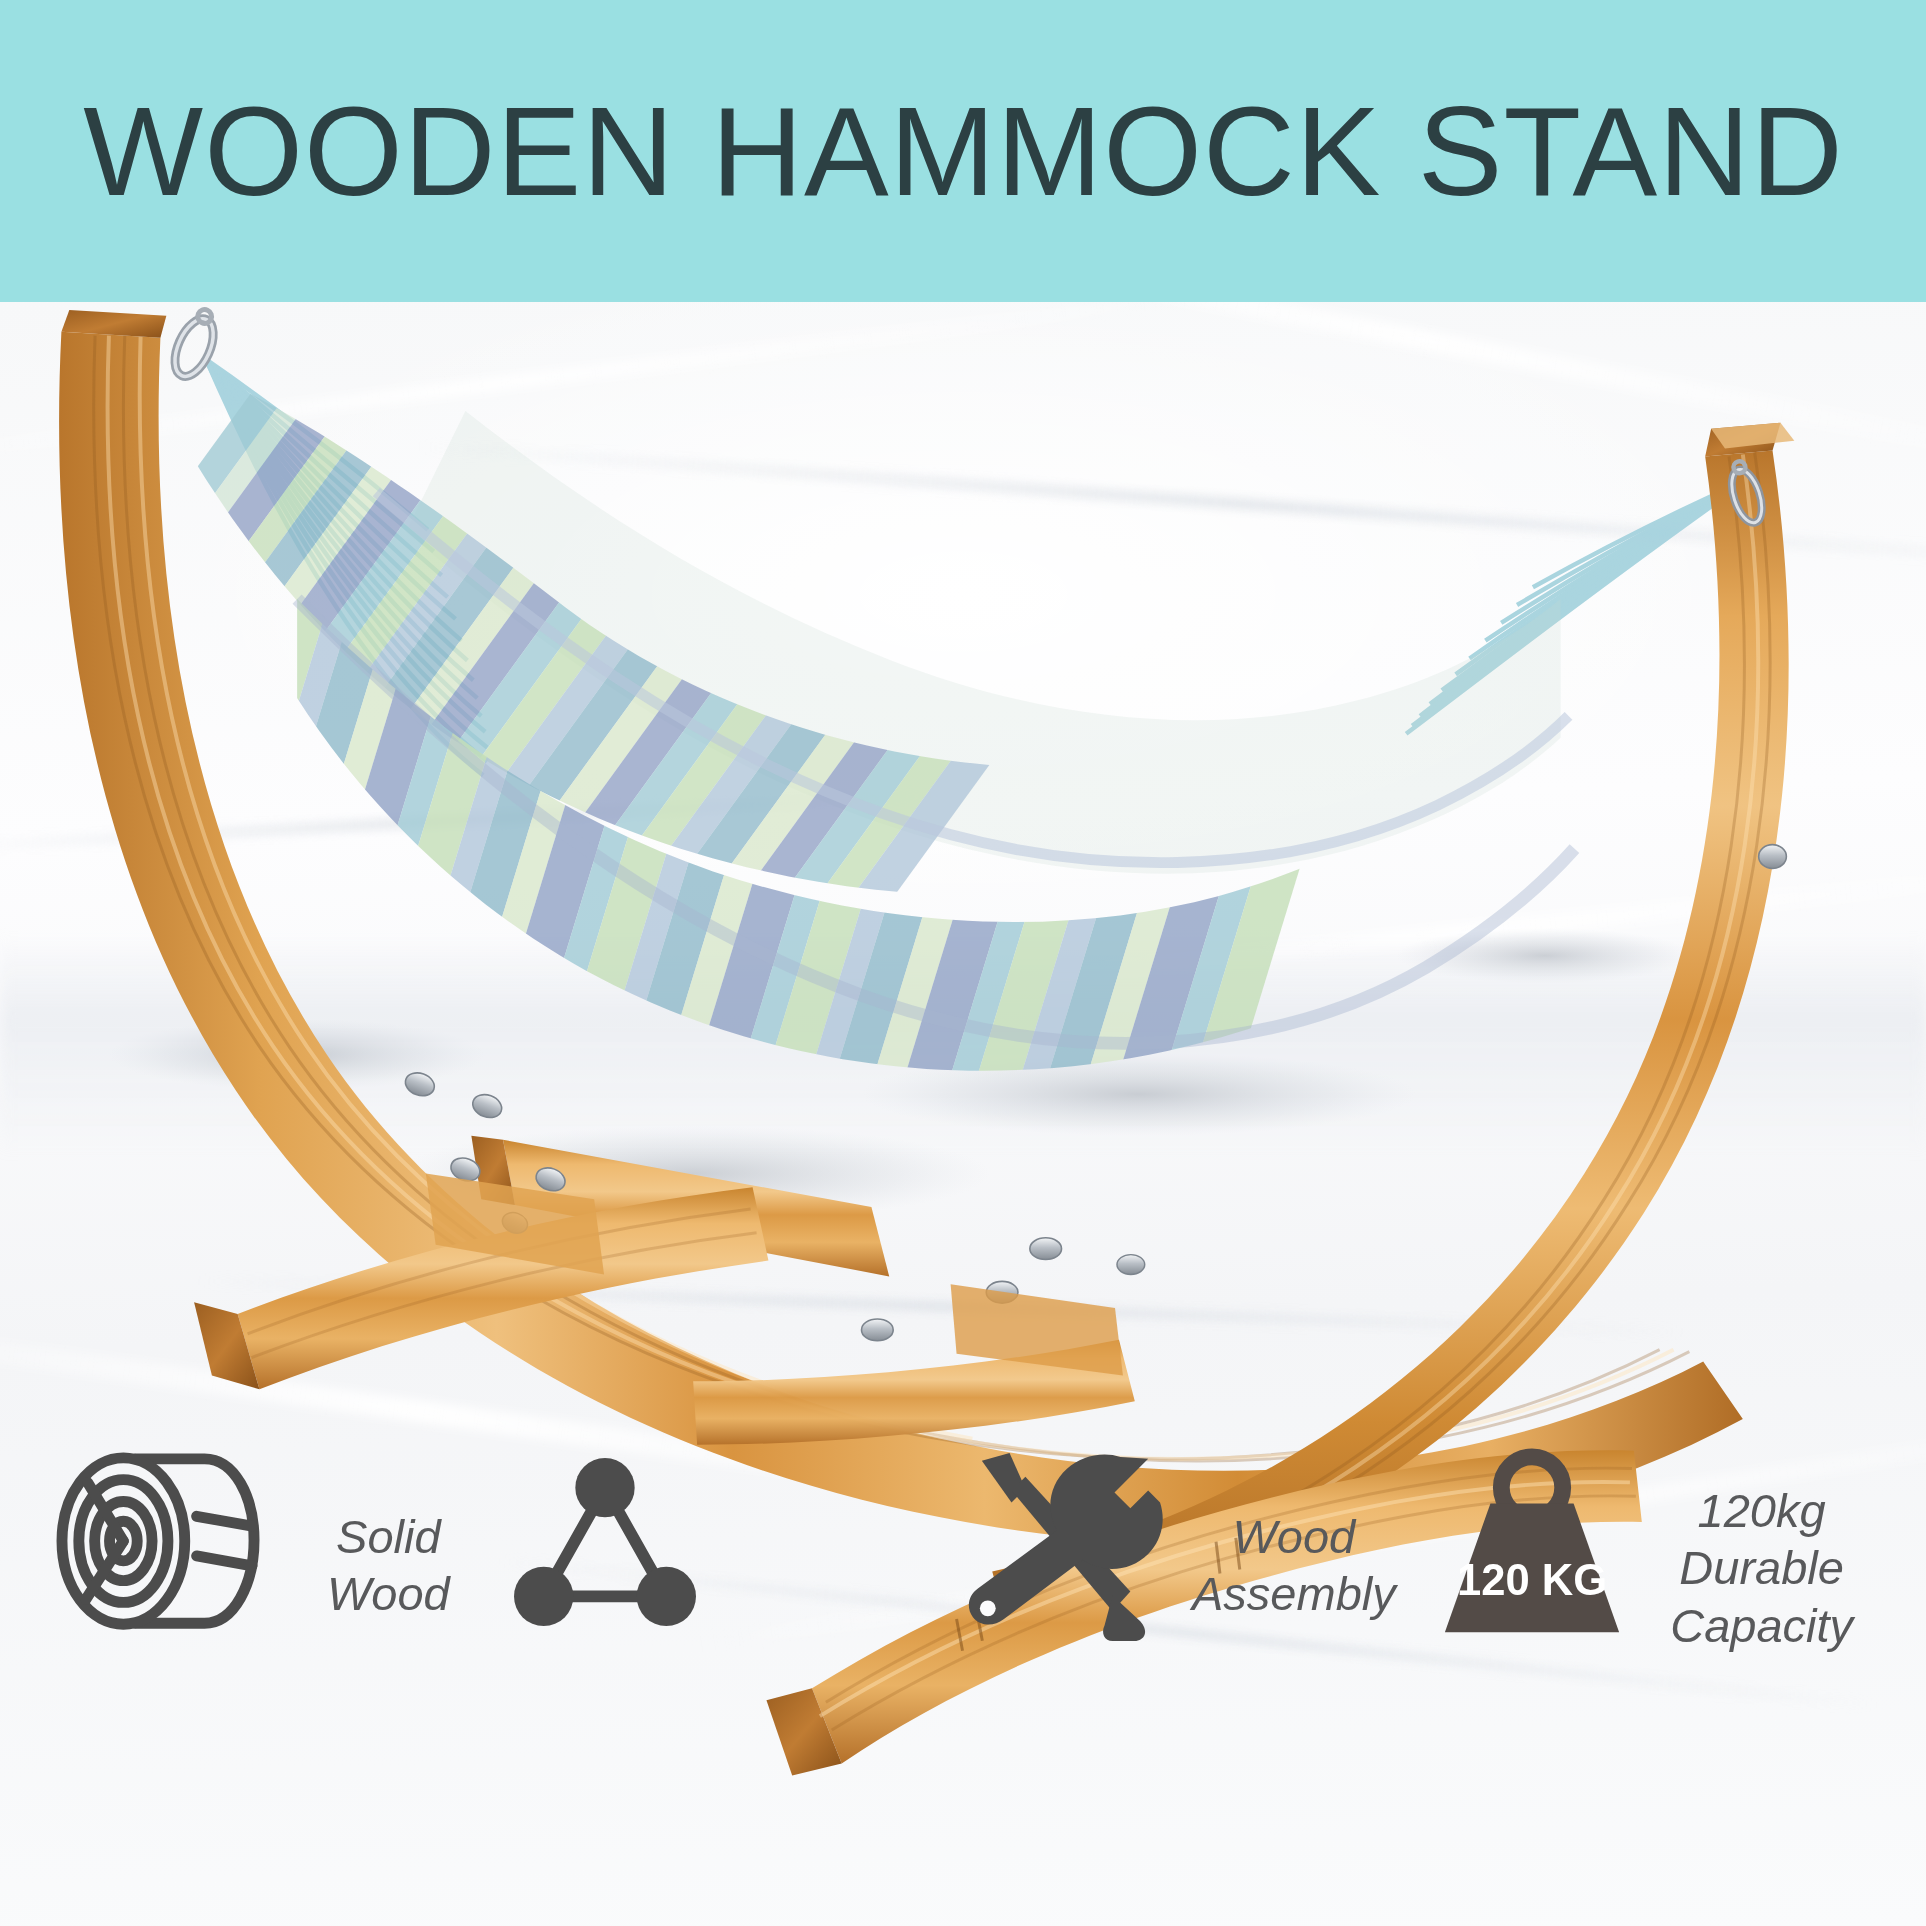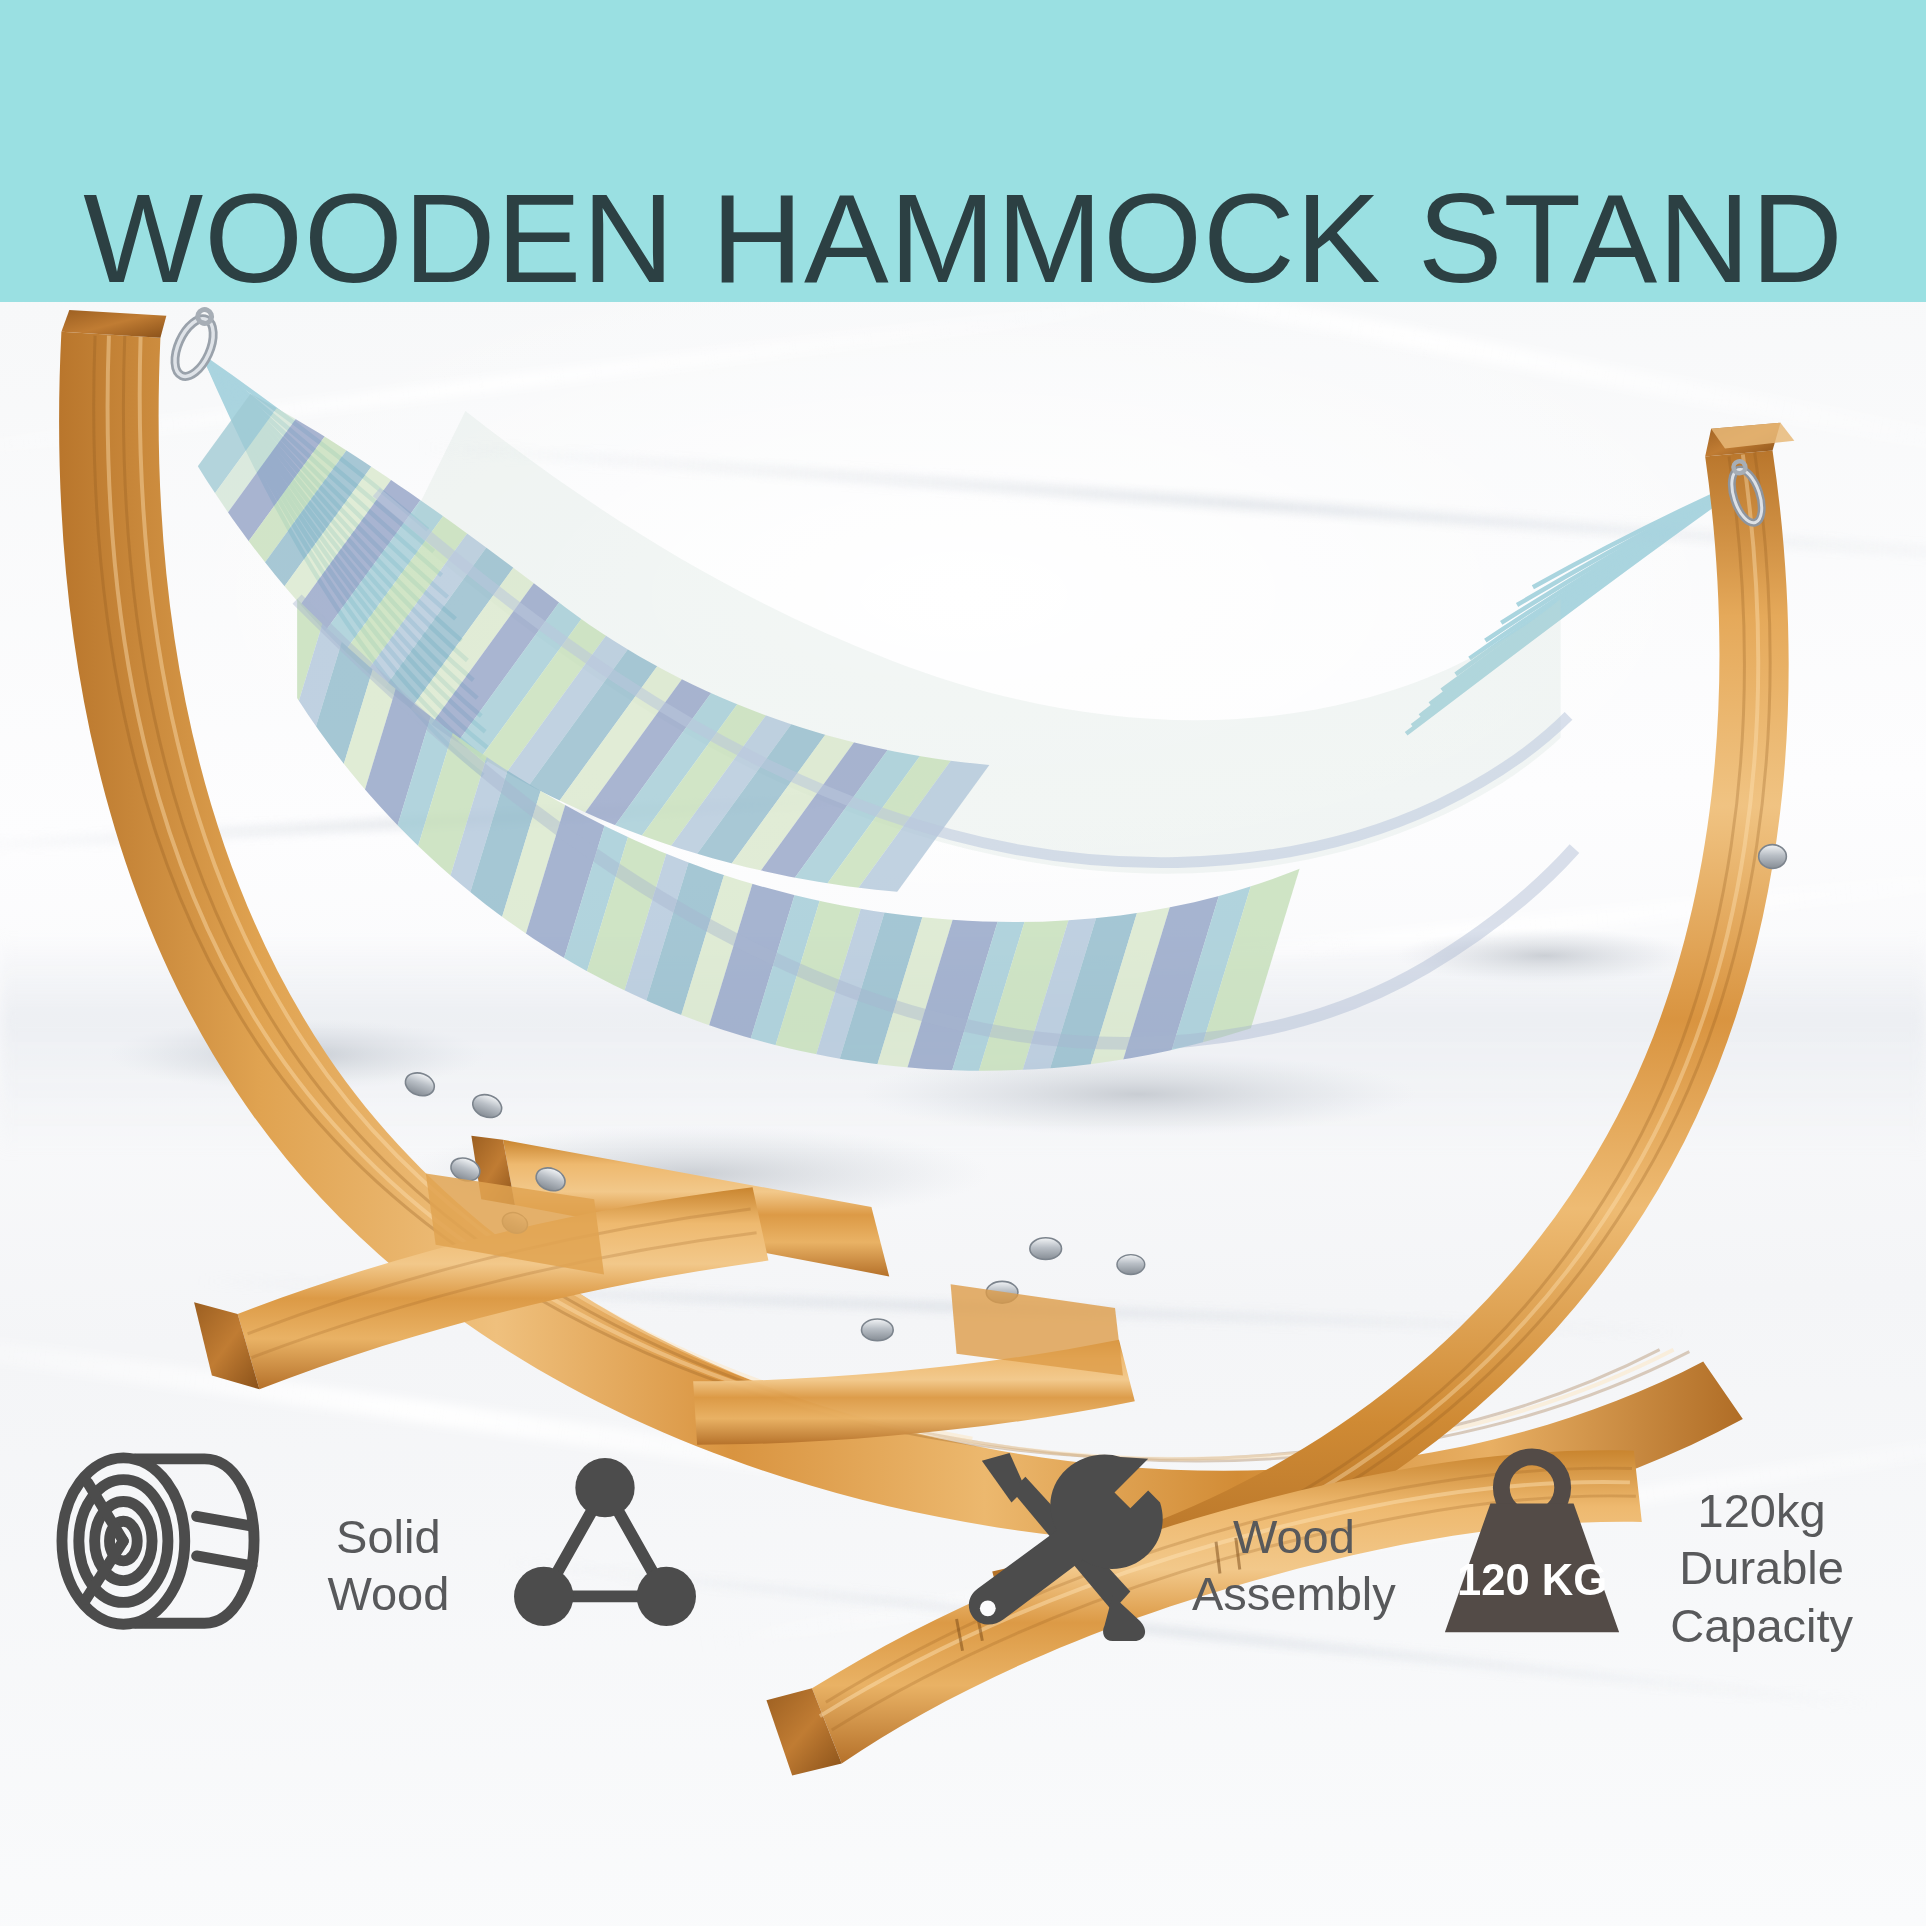--- a/index.html
+++ b/index.html
@@ -14,21 +14,21 @@
     width:1927px; height:1927px;
     background:#fbfbfc;
     overflow:hidden;
   }
 
   
   #banner {
     position:absolute; left:0; top:0;
     width:1927px; height:302px;
     background:#9ae0e2;
-    display:flex; align-items:flex-end; justify-content:center;
+    display:flex; align-items:center; justify-content:center;
   }
   #banner-title {
     font-size:127px;
     font-weight:400;
     letter-spacing:1px;
     color:#2c4043;
     white-space:nowrap;
     line-height:1;
     font-family:"Liberation Sans", sans-serif;
   }
@@ -74,20 +74,21 @@
   }
   .feature-icon { height:208px; display:flex; align-items:center; justify-content:center; }
   .feature-label {
     margin-top:42px;
     font-size:47px;
     color:#58595b;
     text-align:center;
     line-height:1.22;
     max-width:327px;
     font-weight:400;
+    font-style:italic;
   }
 </style>
 </head>
 <body>
 
 <div id="page">
 
   <div id="banner">
     <div id="banner-title">WOODEN HAMMOCK STAND</div>
   </div>

